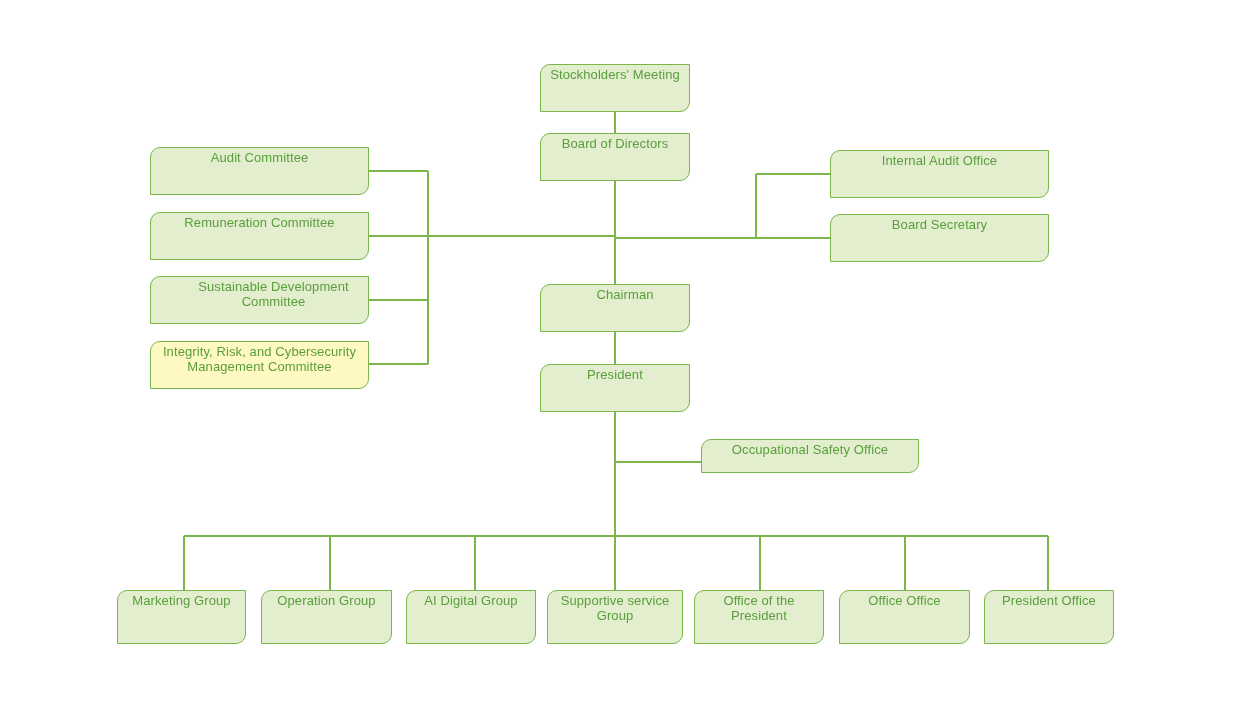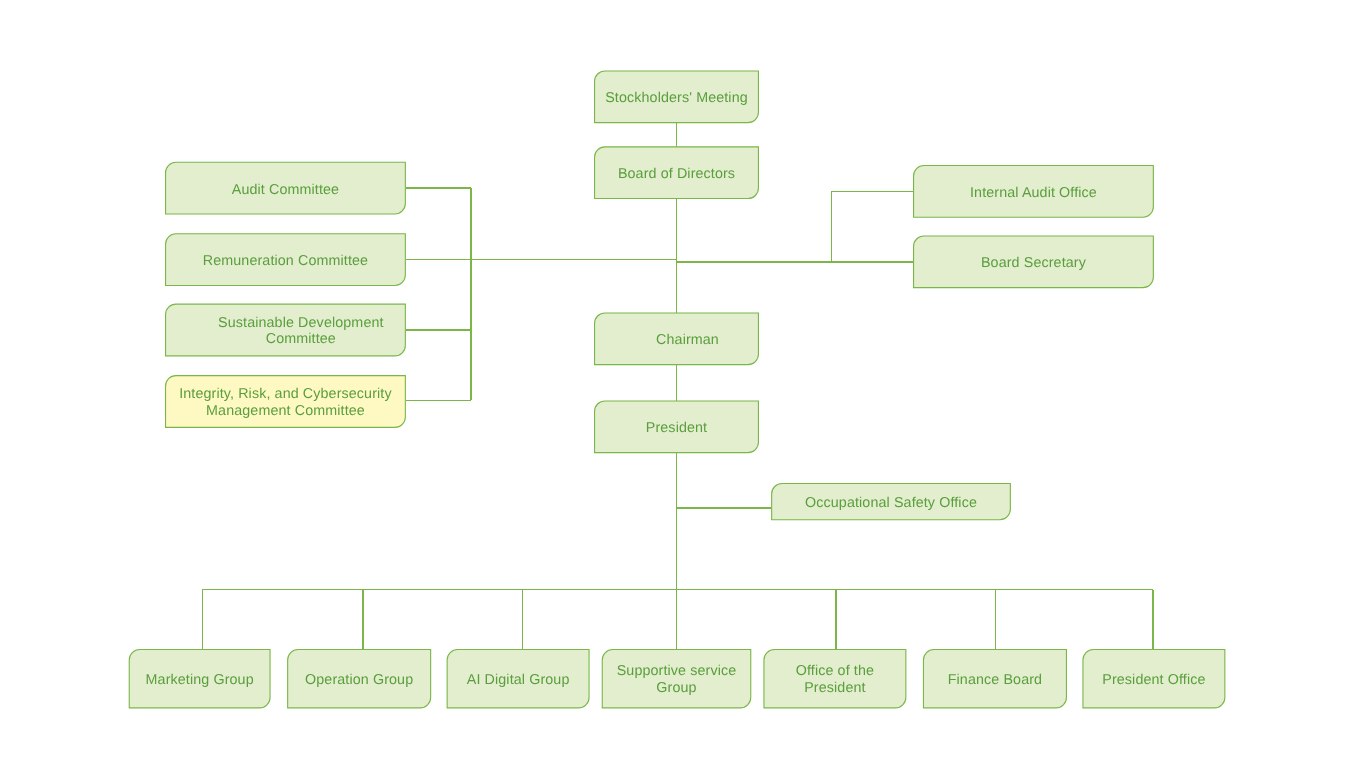--- a/index.html
+++ b/index.html
@@ -30,21 +30,20 @@
     position: absolute;
     box-sizing: border-box;
     background: #e2eecd;
     border: 1px solid #7ab648;
     border-radius: 10px 0 10px 0;
     color: #5a9e3d;
     font-size: 13px;
     line-height: 15px;
     letter-spacing: 0.1px;
     display: flex;
-    align-items: center;
     justify-content: center;
     text-align: center;
     padding: 2px 6px;
     z-index: 5;
   }
   .node span {
     display: block;
     width: 100%;
     white-space: pre-line;
   }
@@ -129,20 +128,20 @@
       </div>
       <div class="node" style="left: 547px; top: 590px; width: 136px; height: 54px; background: rgb(226, 238, 205); border-color: rgb(122, 182, 72); color: rgb(90, 158, 61);">
         <span>Supportive service
 Group</span>
       </div>
       <div class="node" style="left: 694px; top: 590px; width: 130px; height: 54px; background: rgb(226, 238, 205); border-color: rgb(122, 182, 72); color: rgb(90, 158, 61);">
         <span>Office of the
 President</span>
       </div>
       <div class="node" style="left: 839px; top: 590px; width: 131px; height: 54px; background: rgb(226, 238, 205); border-color: rgb(122, 182, 72); color: rgb(90, 158, 61);">
-        <span>Finance Board</span>
+        <span>Office Office</span>
       </div>
       <div class="node" style="left: 984px; top: 590px; width: 130px; height: 54px; background: rgb(226, 238, 205); border-color: rgb(122, 182, 72); color: rgb(90, 158, 61);">
         <span>President Office</span>
       </div>
     </div>
 
 </div>
 
 </body></html>

